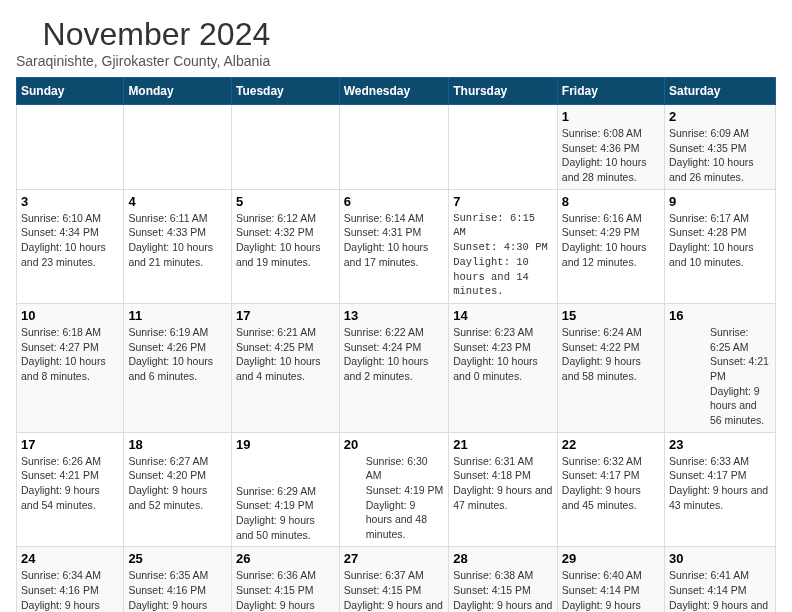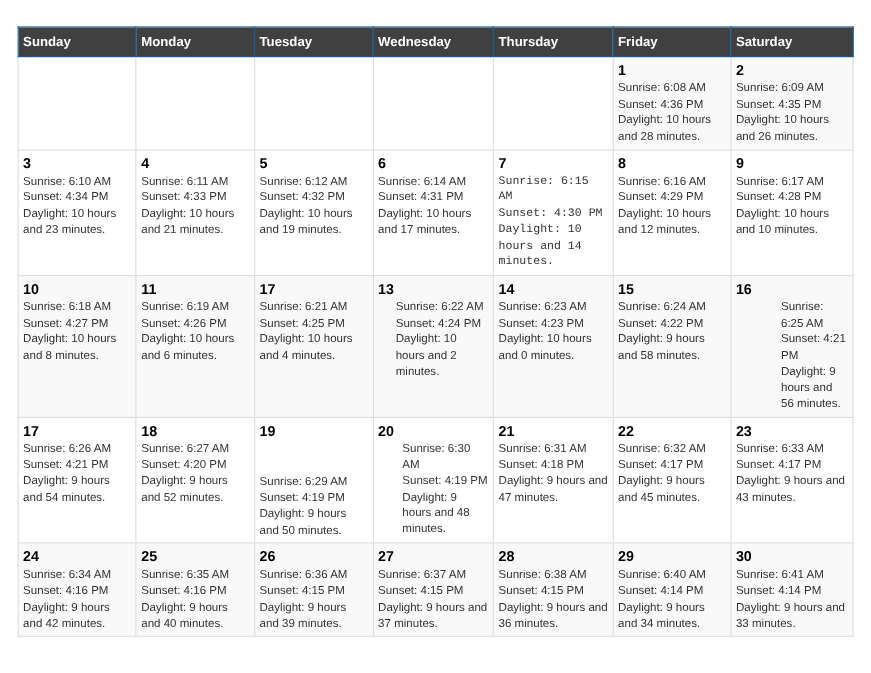--- a/index.html
+++ b/index.html
@@ -51,21 +51,21 @@
     .subtitle {
       font-size: 14px;
       color: #555;
     }
     .calendar {
       width: 100%;
       border-collapse: collapse;
       font-size: 11px;
     }
     .calendar thead th {
-      background: #404040;
+      background: #0c4a6e;
       color: #fff;
       padding: 6px 4px;
       text-align: left;
       font-weight: bold;
       font-size: 12px;
       border: 1px solid #1a5a9a;
     }
     .calendar tbody td {
       vertical-align: top;
       padding: 4px;
@@ -91,20 +91,24 @@
       font-size: 10.5px;
     }
     .empty {
       background: #fff !important;
     }
   </style>
 </head>
 <body>
 
 <div class="header">
+  <div class="title-section">
+    <div class="month-title">November 2024</div>
+    <div class="subtitle">Saraqinishte, Gjirokaster County, Albania</div>
+  </div>
 </div>
 
 <table class="calendar">
   <thead>
     <tr>
     <th>Sunday</th>
         <th>Monday</th>
         <th>Tuesday</th>
         <th>Wednesday</th>
         <th>Thursday</th>
@@ -190,21 +194,21 @@
 Daylight: 10 hours and 6 minutes.</div>
         </td>
         <td>
           <span class="day-num">17</span>
           <div class="day-info" style="white-space: pre-line;">Sunrise: 6:21 AM
 Sunset: 4:25 PM
 Daylight: 10 hours and 4 minutes.</div>
         </td>
         <td>
           <span class="day-num">13</span>
-          <div class="day-info" style="white-space: pre-line; margin-left: 16px;">Sunrise: 6:22 AM
+          <div class="day-info" style="white-space: pre-line;">Sunrise: 6:22 AM
 Sunset: 4:24 PM
 Daylight: 10 hours and 2 minutes.</div>
         </td>
         <td>
           <span class="day-num">14</span>
           <div class="day-info" style="white-space: pre-line;">Sunrise: 6:23 AM
 Sunset: 4:23 PM
 Daylight: 10 hours and 0 minutes.</div>
         </td>
         <td>

